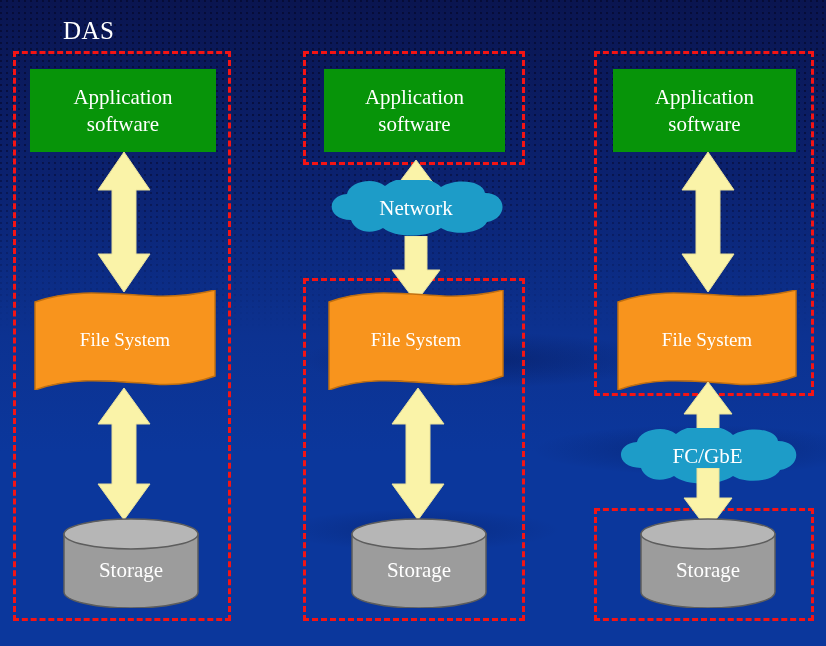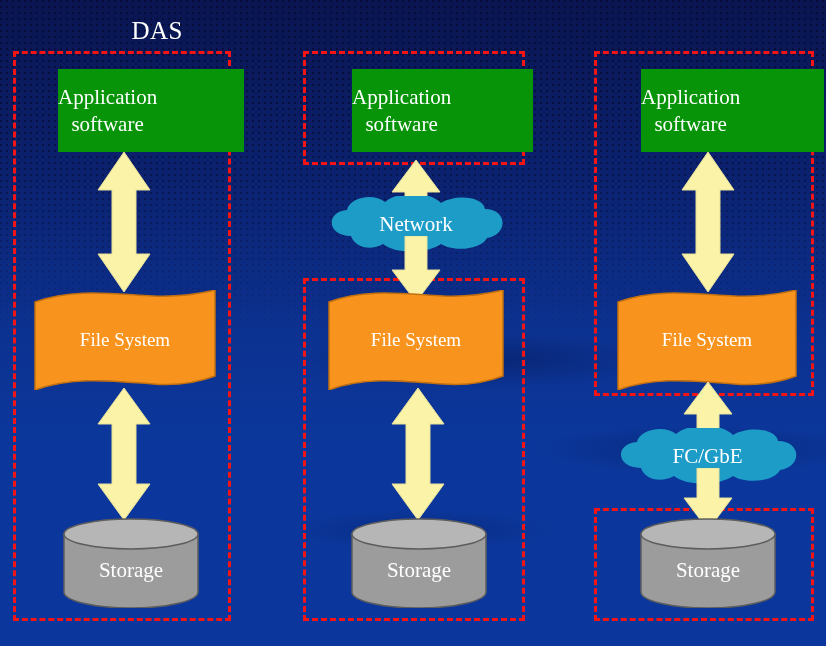--- a/index.html
+++ b/index.html
@@ -31,21 +31,21 @@
     left: 300px; top: 320px; width: 530px; height: 300px;
     background:
       radial-gradient(ellipse 260px 40px at 180px 40px, rgba(3,12,60,0.35), rgba(0,0,0,0) 70%),
       radial-gradient(ellipse 240px 36px at 400px 130px, rgba(3,12,60,0.30), rgba(0,0,0,0) 70%),
       radial-gradient(ellipse 200px 30px at 120px 210px, rgba(3,12,60,0.25), rgba(0,0,0,0) 70%);
     pointer-events: none;
   }
 
   .col-title {
     position: absolute;
-    text-align: right;
+    text-align: left;
     color: #ffffff;
     font-size: 25px;
     line-height: 30px;
     letter-spacing: 0.5px;
     white-space: nowrap;
   }
 
   .dashbox {
     position: absolute;
     border: 3px dashed #f41414;
@@ -53,23 +53,23 @@
   }
 
   .appbox {
     position: absolute;
     background: #079409;
     color: #ffffff;
     font-size: 21px;
     line-height: 27px;
     display: flex;
     align-items: center;
+    justify-content: center;
     text-align: center;
     box-sizing: border-box;
-    margin-left: 28px;
   }
 
   .ribbon {
     position: absolute;
   }
   .ribbon svg { display: block; }
   .ribbon .rlabel {
     position: absolute;
     left: 0; top: 0; width: 100%; height: 100%;
     display: flex; align-items: center; justify-content: center;
@@ -163,21 +163,21 @@
       <div>software</div>
     </div>
   </div>
 
   <div class="arrow" style="left:390px; top:160px; width:52px; height:62px;">
     <svg width="52" height="62" viewBox="0 0 52 62">
       <polygon points="26,0 50,32 37,32 37,62 15,62 15,32 2,32" fill="#faf3a8" stroke="#e8e09a" stroke-width="1"></polygon>
     </svg>
   </div>
 
-  <div class="cloud" style="left:321px; top:196px; width:190px; height:56px;">
+  <div class="cloud" style="left:321px; top:180px; width:190px; height:56px;">
     <svg width="190" height="56" viewBox="0 0 190 56">
       <path d="M30,40 C6,40 4,16 26,14 C28,2 52,-4 64,6 C78,-6 108,-5 120,7
                C134,-2 162,0 164,13 C186,13 188,38 166,42
                C160,54 132,56 120,48 C106,58 74,58 62,48
                C50,55 34,52 30,40 Z" fill="#1d9cc8"></path>
     </svg>
     <div class="cldlabel">Network</div>
   </div>
 
   <div class="arrow" style="left:390px; top:236px; width:52px; height:66px;">

